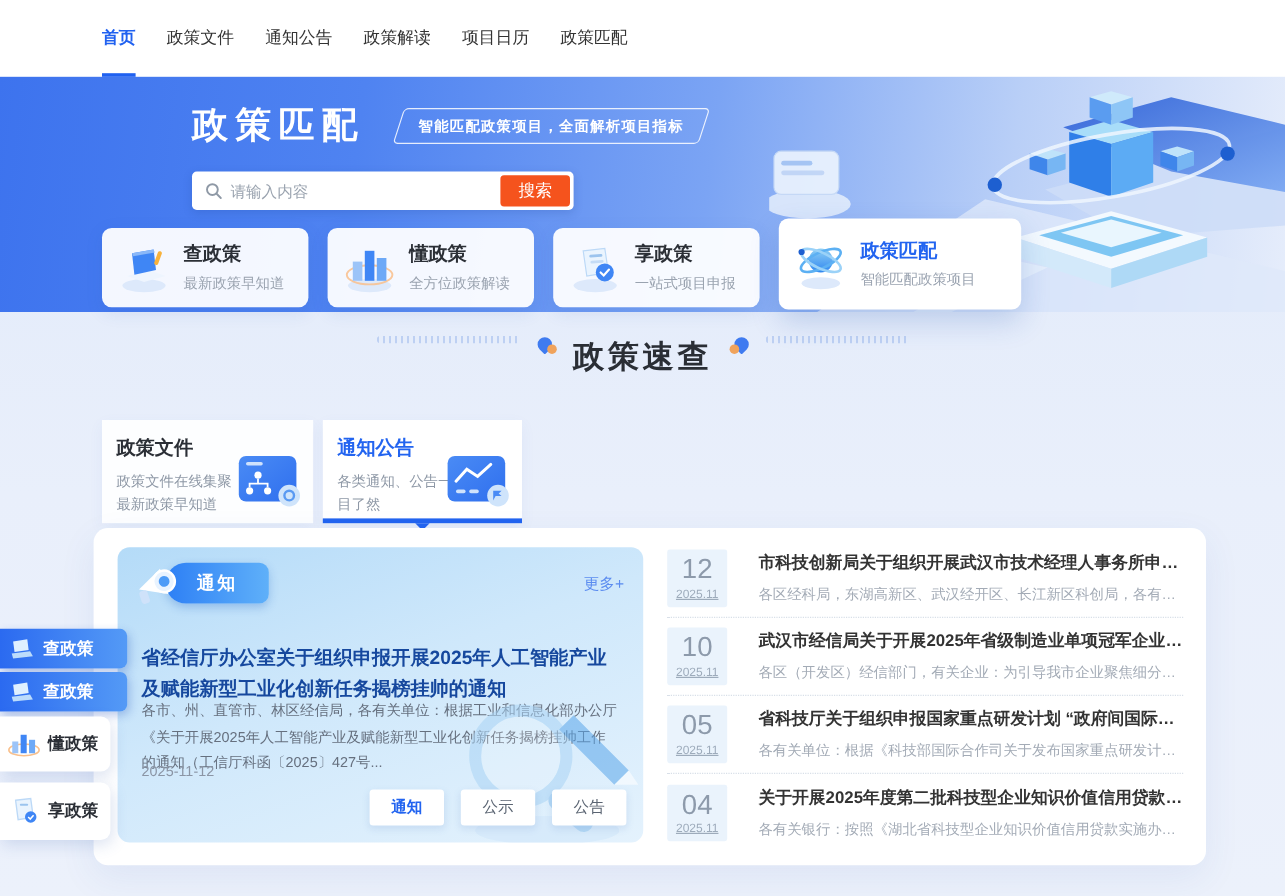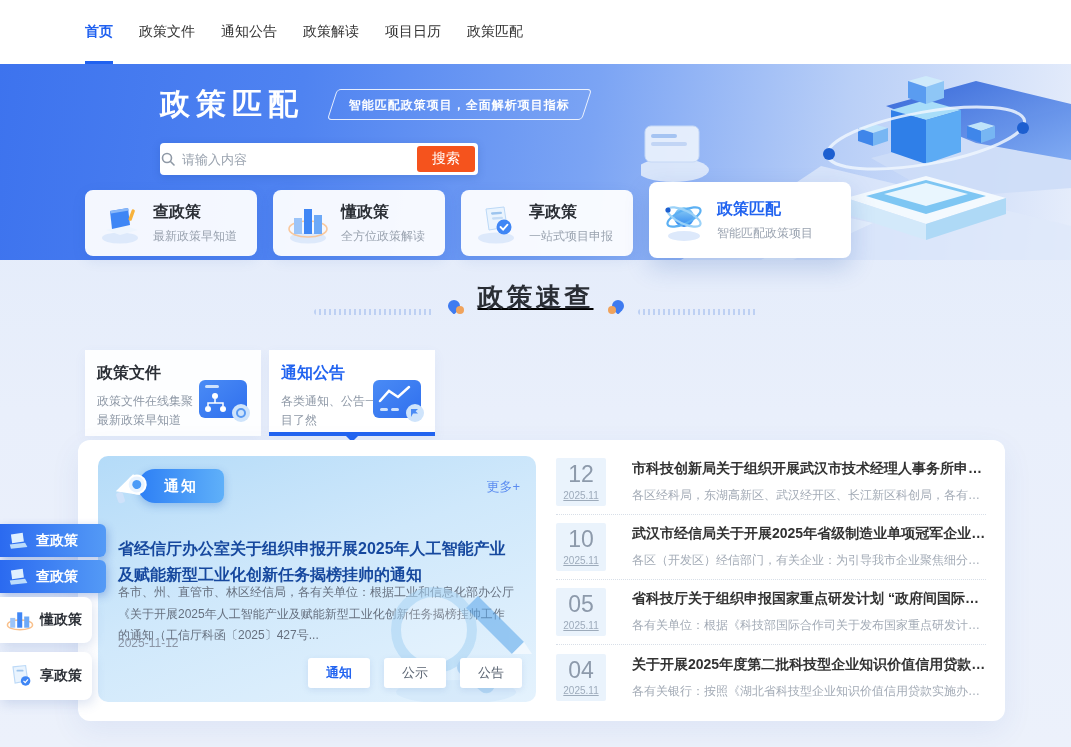--- a/index.html
+++ b/index.html
@@ -19,21 +19,21 @@
           background:linear-gradient(97deg,#3d73ee 0%,#4f83f1 28%,#7ba4f4 55%,#b9cff7 78%,#e6edfb 100%); }
   .hero-art { position:absolute; right:0; top:0; width:430px; height:212px; }
   .hero-content { position:absolute; left:160px; top:36px; }
   .hero-row { display:flex; align-items:center; gap:28px; margin-bottom:18px; }
   .hero-title { font-size:30px; font-weight:800; color:#fff; letter-spacing:6px; }
   .hero-badge { transform:skewX(-18deg); border:1px solid rgba(255,255,255,.85);
                 border-radius:4px; padding:5px 16px; }
   .hero-badge span { display:inline-block; transform:skewX(18deg); font-size:12px;
                      font-weight:bold; color:#fff; letter-spacing:1px; }
   .searchbar { width:318px; height:32px; background:#fff; border-radius:4px;
-               display:flex; align-items:center; box-shadow:0 2px 8px rgba(20,60,140,.18); }
+               display:flex; align-items:center; padding-left:10px; box-shadow:0 2px 8px rgba(20,60,140,.18); }
   .searchbar svg { flex:0 0 auto; }
   .searchbar input { flex:1; border:none; outline:none; font-size:13px; color:#333; margin-left:6px;
                      font-family:"Liberation Sans","DejaVu Sans",sans-serif; background:transparent; }
   .searchbar input::placeholder { color:#9aa3af; }
   .search-btn { width:58px; height:26px; margin-right:3px; background:#f5531d; color:#fff;
                 border:none; border-radius:3px; font-size:14px; cursor:pointer;
                 font-family:"Liberation Sans","DejaVu Sans",sans-serif; }
 
   
   .fcard { position:absolute; top:190px; width:172px; height:66px; background:rgba(255,255,255,.94);
@@ -42,21 +42,21 @@
   .fcard.c1 { left:85px; } .fcard.c2 { left:273px; } .fcard.c3 { left:461px; }
   .fcard.c4 { left:649px; top:182px; width:202px; height:76px; background:#fff;
               box-shadow:0 10px 24px rgba(40,90,180,.22); }
   .fcard .ic { width:50px; height:46px; flex:0 0 auto; margin-right:8px; }
   .fcard .t { font-size:16px; font-weight:bold; color:#2b2f36; }
   .fcard.c4 .t { color:#2264f0; }
   .fcard .d { font-size:12px; color:#9aa3b0; margin-top:5px; }
 
   
   .section-head { position:absolute; top:280px; left:0; width:100%; text-align:center; }
-  .sh-row { display:flex; align-items:flex-end; justify-content:center; gap:14px;text-decoration:underline; }
+  .sh-row { display:flex; align-items:flex-start; justify-content:center; gap:14px; }
   .dots { width:120px; height:6px; border-radius:3px; opacity:.9;
           background:repeating-linear-gradient(90deg,#b9cdf2 0 2px,transparent 2px 5px); }
   .comma { position:relative; width:16px; height:16px; }
   .comma.flip { transform:scaleX(-1); }
   .c-blue { position:absolute; left:0; top:1px; width:12px; height:12px; background:#3f7bf0;
             border-radius:50% 50% 10% 50%; transform:rotate(45deg); }
   .c-orange { position:absolute; right:0; bottom:1px; width:8px; height:8px; background:#f0a35c; border-radius:50%; }
   .sh-title { font-size:26px; font-weight:800; color:#2a2e35; letter-spacing:3px; }
   .sh-sub { font-size:12px; color:#98a1ae; margin-top:9px; }
 

